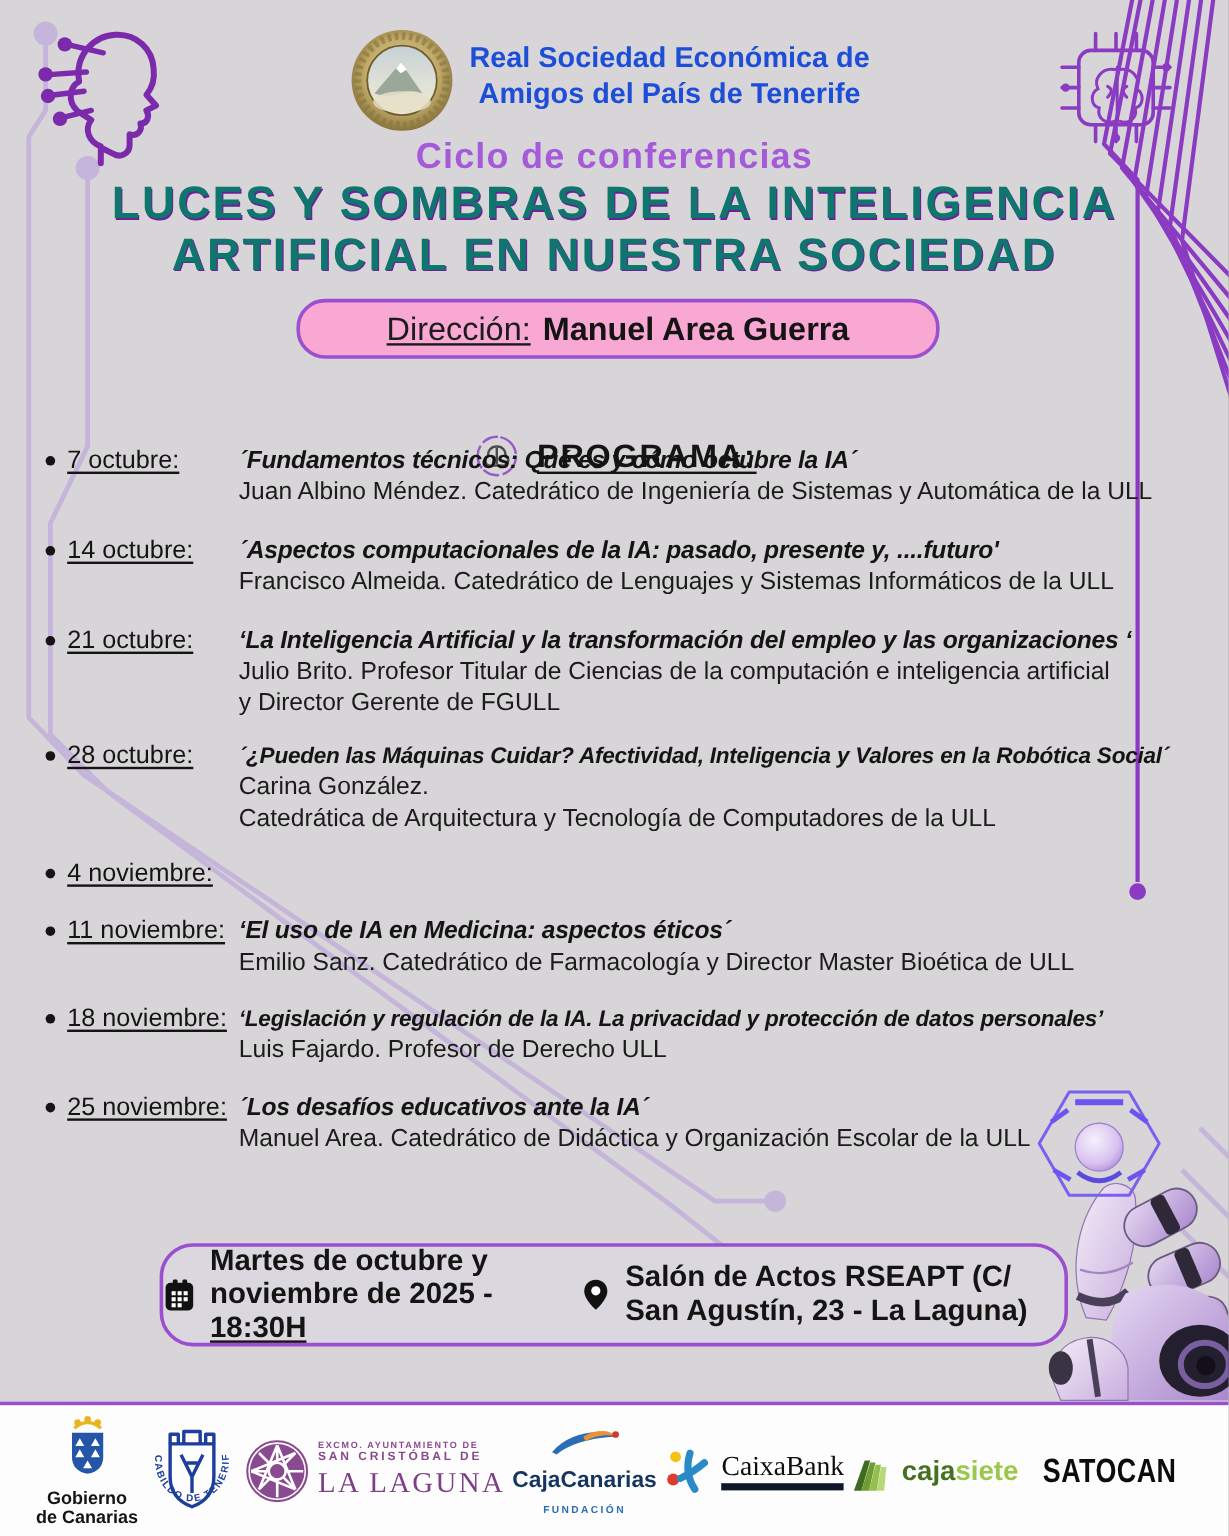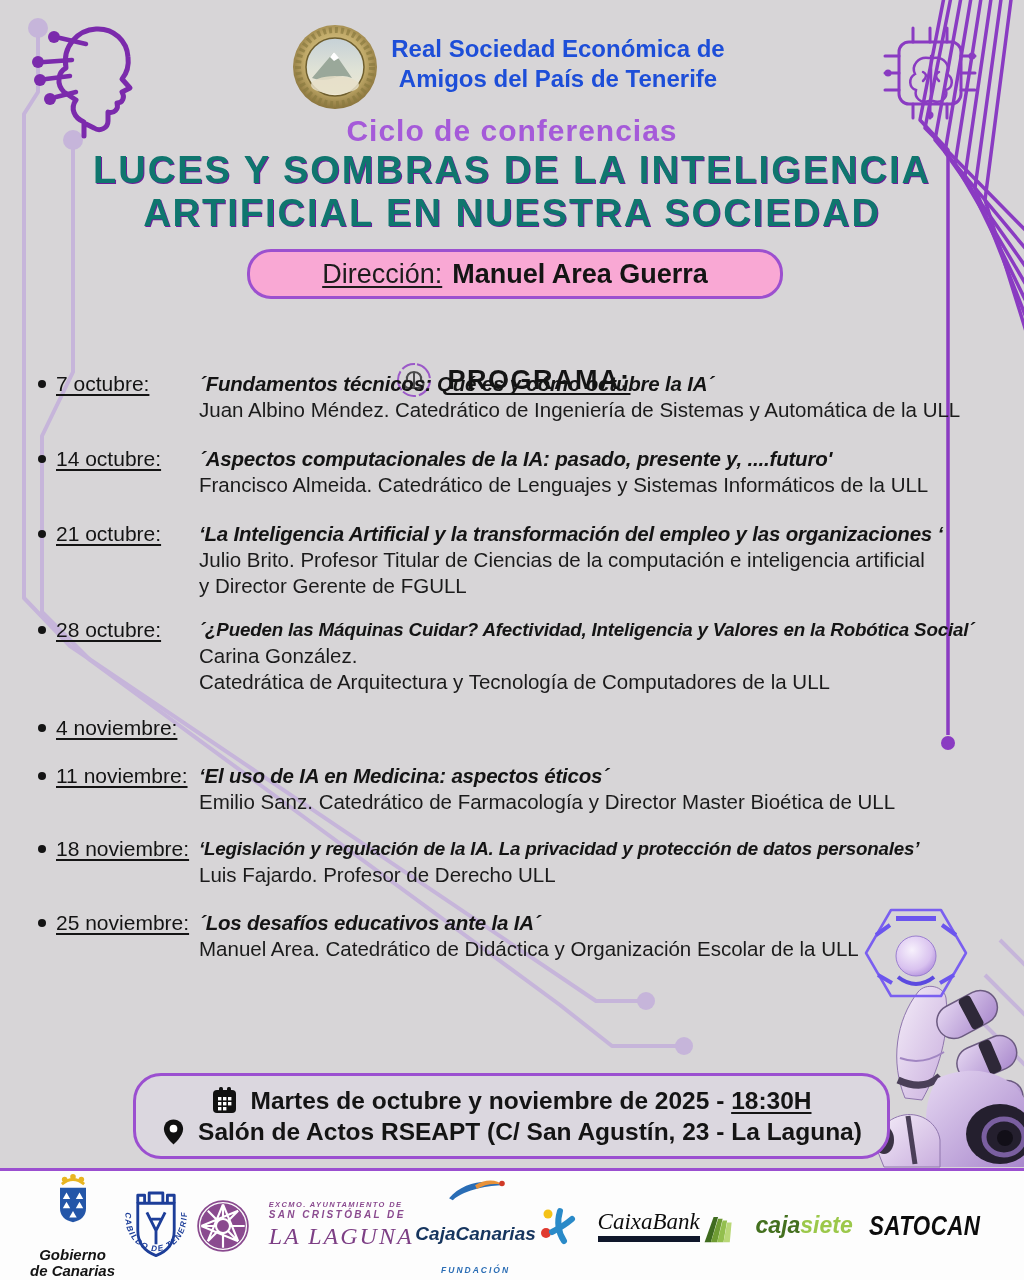--- a/index.html
+++ b/index.html
@@ -38,32 +38,32 @@
            letter-spacing:-0.2px;}
   .p-title.small{font-size:18.8px;}
   .speaker{font-size:20.5px;line-height:26px;color:#1b1b1b;}
   .item.i3{margin-bottom:18px;}
   .item.i4{margin-bottom:20px;}
   .item.i5{margin-bottom:22px;}
   .item.i6{margin-bottom:21px;}
   .item.i7{margin-bottom:22px;}
 
   
-  .info-box{position:absolute;left:133px;top:1073px;width:757px;height:86px;border:3px solid #9b4fd0;
-            border-radius:28px;background:#dbd7df;display:flex;flex-direction:column;justify-content:center;
+  .info-box{position:absolute;left:133px;top:1036px;width:757px;height:86px;border:3px solid #9b4fd0;
+            border-radius:28px;background:#dbd7df;display:flex;flex-direction:row;justify-content:center;
             gap:3px;box-sizing:border-box;}
   .info-line{font-size:24.5px;font-weight:700;display:flex;align-items:center;justify-content:center;gap:12px;}
   .time-underline{text-decoration:underline;text-underline-offset:3px;}
   .info-line svg{flex:0 0 auto;}
 
   
   .sponsors{position:absolute;left:0;bottom:0;width:1024px;height:112px;background:#fdfdfd;
             border-top:3px solid #9b4fd0;display:flex;align-items:center;justify-content:space-between;
             padding:0 30px;box-sizing:border-box;}
-  .sponsor{display:flex;align-items:center;gap:20px;font-style:italic;}
+  .sponsor{display:flex;align-items:center;gap:8px;}
   .col{display:flex;flex-direction:column;align-items:center;}
   .gob-label{font-size:15px;font-weight:700;line-height:16px;text-align:center;margin-top:2px;}
   .lag-txt{display:flex;flex-direction:column;align-items:flex-start;line-height:1.25;}
   .lag-l1{font-size:7.5px;letter-spacing:1.4px;color:#8a4a8f;font-weight:700;}
   .lag-l2{font-size:10px;letter-spacing:2.4px;color:#8a4a8f;font-weight:700;}
   .lag-l3{font-family:"Liberation Serif",serif;font-size:24px;letter-spacing:2px;color:#7d3f85;}
   .cc-name{font-size:19px;font-weight:700;color:#16355e;margin-top:1px;}
   .cc-sub{font-size:8.5px;letter-spacing:2px;color:#2a6db5;font-weight:700;}
   .cx-name{font-family:"Liberation Serif",serif;font-size:23px;color:#0d0d0d;
            border-bottom:6px solid #0f172a;padding-bottom:1px;}

